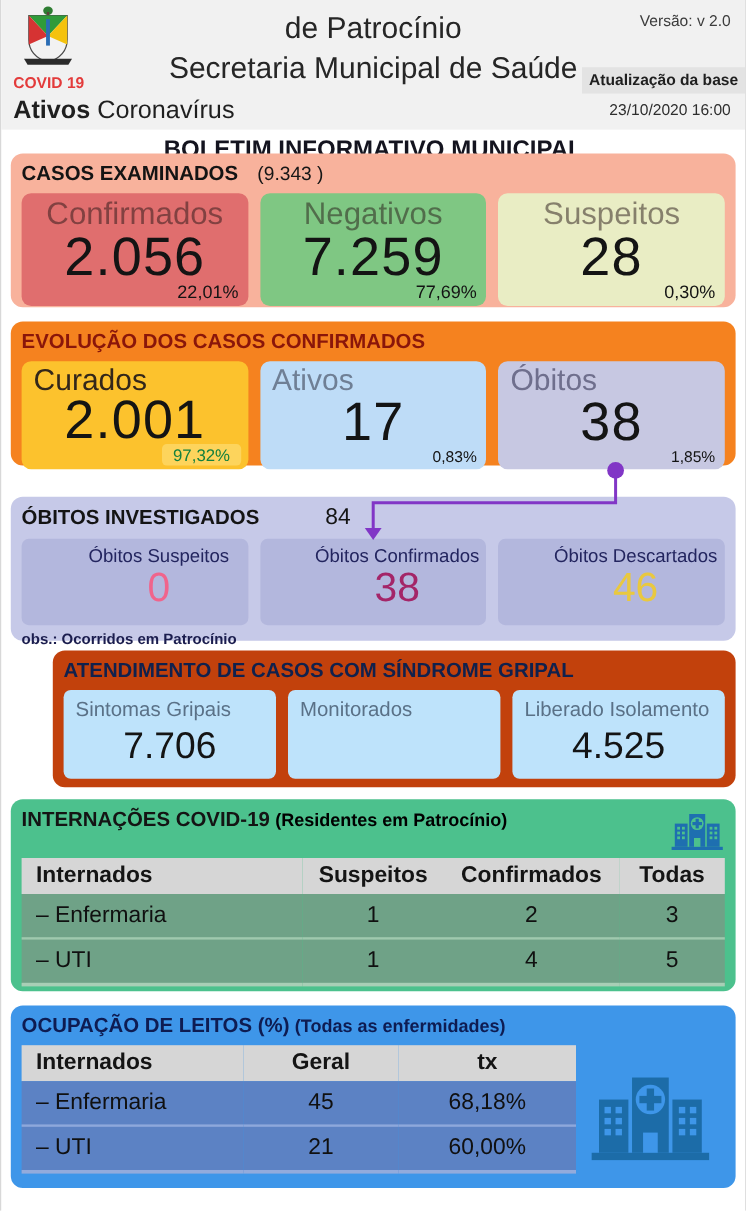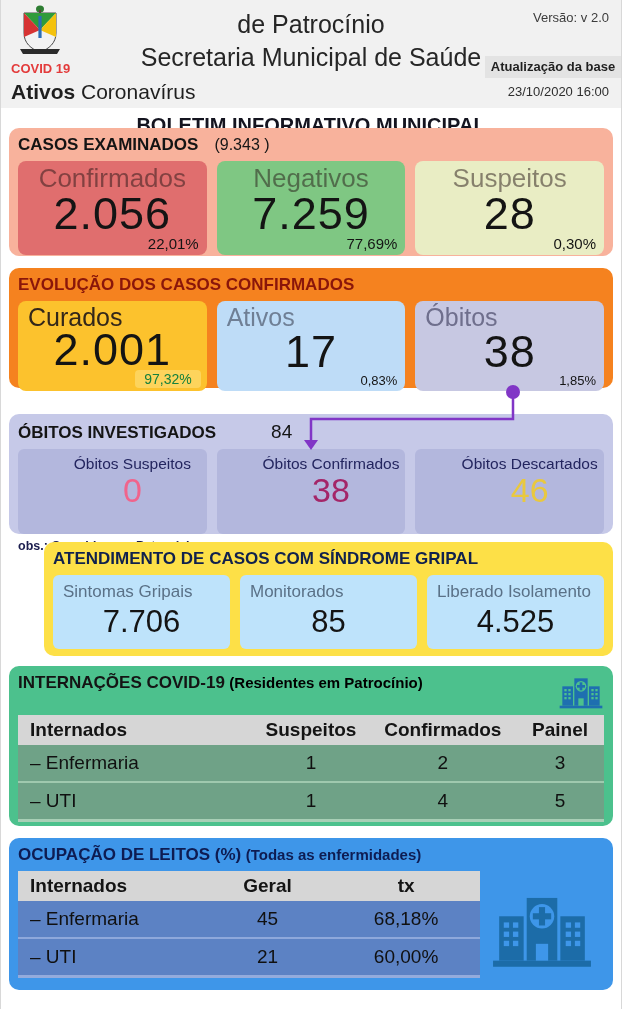--- a/index.html
+++ b/index.html
@@ -59,29 +59,29 @@
   .card-ativos { background: #bedcf7; }
   .card-ativos .card-label-l { color: #6f7f95; }
   .card-obitos { background: #c7c8e2; }
   .card-obitos .card-label-l { color: #6f6f8d; }
   .pct-badge { position: absolute; right: 6px; bottom: 3px; font-size: 14px; color: #15803d; background: #fdd45c; padding: 1px 9px; border-radius: 4px; }
   .pct-sm { position: absolute; right: 8px; bottom: 3px; font-size: 13px; color: #141414; }
 
   .sec-obitos { background: #c6c9e8; height: 120px; margin-bottom: 8px; }
   .sec-obitos .head { display: flex; align-items: baseline; gap: 55px; }
   .sec-obitos .total { font-size: 19px; color: #141414; }
-  .sec-obitos .card { background: #b3b7dd; height: 85px; border-radius: 6px; padding-left: 40px; }
+  .sec-obitos .card { background: #b3b7dd; height: 72px; border-radius: 6px; padding-left: 40px; }
   .tile-label { text-align: center; font-size: 15.5px; color: #23255f; padding-top: 6px; }
   .tile-val { text-align: center; font-size: 34px; margin-top: -2px; }
   .c-pink { color: #f0648c; }
   .c-magenta { color: #a42568; }
   .c-gold { color: #e9c83f; }
   .obs-note { font-size: 12.5px; font-weight: bold; color: #1b1d4e; margin-top: 5px; }
 
-  .sec-atendimento { background: #fde047; height: 114px; margin-bottom: 10px; margin-left: 43px; }
+  .sec-atendimento { background: #c2410c; height: 114px; margin-bottom: 10px; margin-left: 43px; }
   .sec-atendimento .sec-title { color: #10214d; }
   .sec-atendimento .card { background: #bee3fb; height: 74px; border-radius: 6px; }
   .at-label { font-size: 17px; color: #5a7187; padding: 7px 0 0 10px; }
   .at-val { text-align: center; font-size: 31px; color: #141414; margin-top: 2px; }
 
   .sec-internacoes { background: #4cc18d; height: 160px; margin-bottom: 12px; }
   .sec-ocupacao { background: #3e96e9; height: 152px; margin-bottom: 0; }
   .sec-ocupacao .sec-title, .sec-ocupacao .subtitle { color: #0e1c52; }
   .title-row { display: flex; justify-content: space-between; align-items: flex-start; }
   .subtitle { font-size: 15px; font-weight: bold; }
@@ -206,21 +206,20 @@
 
   <div class="section sec-atendimento">
     <div class="sec-title">ATENDIMENTO DE CASOS COM SÍNDROME GRIPAL</div>
     <div class="cards">
       <div class="card">
         <div class="at-label">Sintomas Gripais</div>
         <div class="at-val">7.706</div>
       </div>
       <div class="card">
         <div class="at-label">Monitorados</div>
-        <div class="at-val">85</div>
       </div>
       <div class="card">
         <div class="at-label">Liberado Isolamento</div>
         <div class="at-val">4.525</div>
       </div>
     </div>
   </div>
 
   <div class="section sec-internacoes">
     <div class="title-row">
@@ -250,21 +249,21 @@
         <rect class="c" x="49.5" y="36" width="3.5" height="3.5"></rect>
           <rect class="c" x="55.5" y="36" width="3.5" height="3.5"></rect>
       </svg>
     </div>
     <table class="stat t-green">
       <thead>
         <tr>
           <th style="width:40%">Internados</th>
           <th style="width:20%">Suspeitos</th>
           <th style="width:25%">Confirmados</th>
-          <th style="width:15%">Painel</th>
+          <th style="width:15%">Todas</th>
         </tr>
       </thead>
       <tbody>
         <tr>
           <td>– Enfermaria</td>
           <td>1</td>
           <td>2</td>
           <td>3</td>
         </tr>
         <tr>

